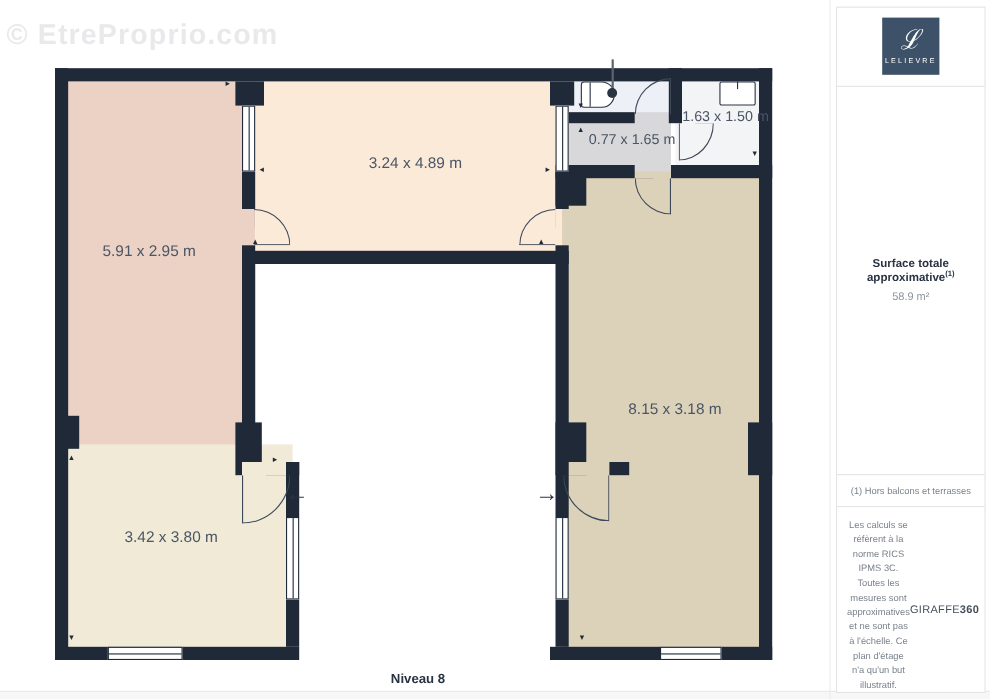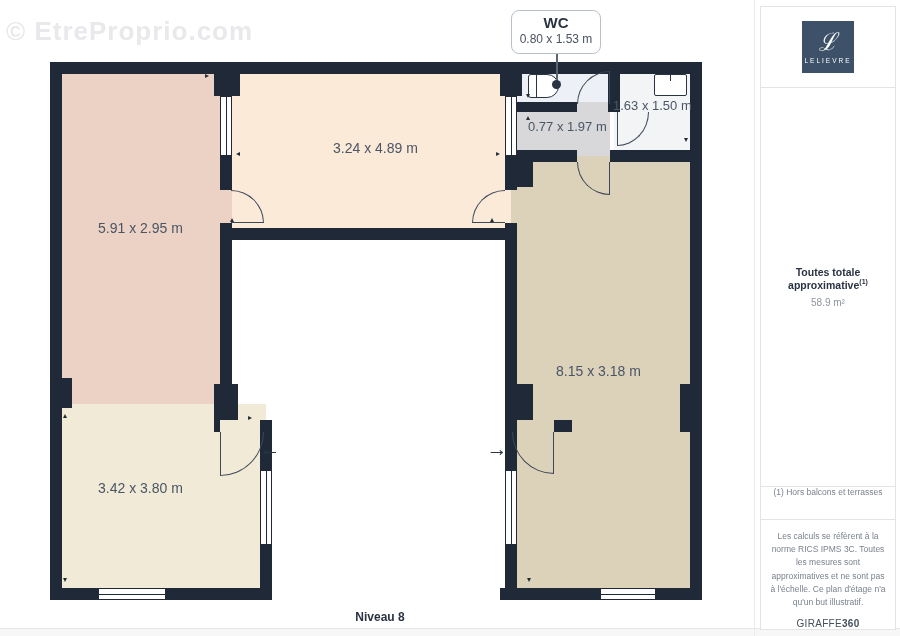--- a/index.html
+++ b/index.html
@@ -6,39 +6,39 @@
   body{font-family:"Liberation Sans",sans-serif;background:#fff}
   #stage{position:relative;width:900px;height:636px;background:#fff;overflow:hidden}
   .abs{position:absolute}
   .fill{position:absolute}
   .wall{position:absolute;background:var(--wall,#1f2937)}
   .window{position:absolute;background:#fff;border:1px solid var(--wall,#1f2937);box-sizing:border-box}
   .window i{position:absolute;background:var(--wall,#1f2937);display:block}
   .wv i{left:50%;top:0;bottom:0;width:1px;margin-left:-.5px}
   .wh i{top:50%;left:0;right:0;height:1px;margin-top:-.5px}
   .door{position:absolute;border:0 solid var(--door,#3c4757);box-sizing:border-box}
-  .rlabel{position:absolute;font-size:14px;color:var(--labelc,#4a5565);text-align:left;white-space:nowrap}
+  .rlabel{position:absolute;font-size:14px;color:var(--labelc,#4a5565);text-align:right;white-space:nowrap}
   .rlabel.sm{font-size:13px}
   .marker{position:absolute;font-size:8px;color:var(--wall,#1f2937);line-height:1}
   .arrow{position:absolute;font-size:21px;color:#2a3342;text-align:center;line-height:1;font-weight:400}
   .watermark{position:absolute;left:6px;top:16px;font-size:26px;color:#e9e9ec;letter-spacing:1px;font-weight:bold}
   .callout{position:absolute;left:511px;top:10px;width:90px;height:44px;background:#fff;border:1.5px solid #bac0c9;border-radius:8px;text-align:center;box-sizing:border-box}
   .callout .t{font-size:15px;font-weight:bold;color:#2a3342;margin-top:3px;line-height:1.2}
   .callout .d{font-size:12px;color:#4a5260;line-height:1.2}
   .fixture{position:absolute;background:#fff;border:1.2px solid #2a3342;box-sizing:border-box}
   .level{position:absolute;left:330px;top:610px;width:100px;text-align:center;font-size:12px;font-weight:bold;color:#2a3342}
   .footer-line{position:absolute;left:0;top:628px;width:900px;height:1px;background:#e5e5e7}
   .footer-band{position:absolute;left:0;top:629px;width:900px;height:7px;background:#f7f7f8}
   .side-sep{position:absolute;left:754px;top:0;width:1px;height:636px;background:#ececee}
   .sidebar{position:absolute;left:760px;top:6px;width:136px;height:624px;border:1px solid #e4e4e6;box-sizing:border-box;display:flex;flex-direction:column;background:#fff}
   .sec{box-sizing:border-box}
   .sec1{height:84px;border-bottom:1px solid #e4e4e6;display:flex;align-items:center;justify-content:center}
   .sec2{height:413px;border-bottom:1px solid #e4e4e6;display:flex;flex-direction:column;align-items:center;justify-content:center;text-align:center}
-  .sec3{height:34px;border-bottom:1px solid #e4e4e6;display:flex;justify-content:center}
-  .sec4{flex:1;display:flex;flex-direction:column;align-items:center;padding:10px 9px 0 9px;text-align:center}
+  .sec3{height:34px;border-bottom:1px solid #e4e4e6;display:flex;align-items:center;justify-content:center}
+  .sec4{flex:1;display:flex;flex-direction:row;align-items:center;padding:10px 9px 0 9px;text-align:center}
   .logo{width:52px;height:52px;display:flex;flex-direction:column;align-items:center;justify-content:center;color:#fff}
   .logo .mono{font-family:"DejaVu Serif",serif;font-style:italic;font-size:23px;line-height:1;transform:rotate(-6deg)}
   .logo .ltxt{font-size:6.5px;letter-spacing:2px;margin-top:3px}
   .surf-label{font-size:10.5px;font-weight:bold;color:#2a3342}
   .surf-label sup{font-size:7px}
   .surf-value{font-size:10px;color:#8d949e;margin-top:6px}
   .footnote{font-size:8.5px;color:#7a828d}
   .disclaimer{font-size:8.5px;color:#7a828d;line-height:1.55}
   .brand{margin-top:9px;font-size:10px;color:#454f5c;letter-spacing:.3px}
   .brand b{font-weight:bold}
@@ -140,50 +140,46 @@
   <span class="marker" style="left:684px;top:136px">▾</span>
   <span class="marker" style="left:538px;top:156px">▴</span>
   <span class="marker" style="left:508px;top:576px">▾</span>
   <span class="marker" style="left:527px;top:576px">▾</span>
   <span class="marker" style="left:63px;top:412px">▴</span>
   <span class="marker" style="left:248px;top:414px">▸</span>
   <span class="marker" style="left:63px;top:576px">▾</span>
   <span class="marker" style="left:230px;top:216px">▴</span>
   <span class="marker" style="left:490px;top:216px">▴</span>
 
-  <div class="rlabel" style="left:98px;top:220px;width:100px">5.91 x 2.95 m</div>
-  <div class="rlabel" style="left:333px;top:140px;width:100px">3.24 x 4.89 m</div>
+  <div class="rlabel" style="left:78px;top:220px;width:100px">5.91 x 2.95 m</div>
+  <div class="rlabel" style="left:320px;top:140px;width:100px">3.24 x 4.89 m</div>
   <div class="rlabel sm" style="left:613px;top:98px;width:86px">1.63 x 1.50 m</div>
-  <div class="rlabel sm" style="left:528px;top:119px;width:86px">0.77 x 1.97 m</div>
+  <div class="rlabel sm" style="left:528px;top:119px;width:86px">0.77 x 1.65 m</div>
   <div class="rlabel" style="left:556px;top:363px;width:100px">8.15 x 3.18 m</div>
   <div class="rlabel" style="left:98px;top:480px;width:100px">3.42 x 3.80 m</div>
 
   <div class="arrow" style="left:253px;top:438px;width:34px">←</div>
   <div class="arrow" style="left:480px;top:438px;width:34px">→</div>
 
-  <div class="callout">
-    <div class="t">WC</div>
-    <div class="d">0.80 x 1.53 m</div>
-  </div>
 
   <div class="level">Niveau 8</div>
 
   <div class="footer-line"></div>
   <div class="footer-band"></div>
 
   <div class="side-sep"></div>
   <div class="sidebar">
     <div class="sec sec1">
       <div class="logo" style="background: rgb(61, 82, 104);">
         <div class="mono">ℒ</div>
         <div class="ltxt">LELIEVRE</div>
       </div>
     </div>
     <div class="sec sec2">
-      <div class="surf-label"><span>Toutes totale approximative</span><sup>(1)</sup></div>
+      <div class="surf-label"><span>Surface totale approximative</span><sup>(1)</sup></div>
       <div class="surf-value">58.9 m²</div>
     </div>
     <div class="sec sec3">
       <div class="footnote">(1) Hors balcons et terrasses</div>
     </div>
     <div class="sec sec4">
       <div class="disclaimer">Les calculs se réfèrent à la norme RICS IPMS 3C. Toutes les mesures sont approximatives et ne sont pas à l'échelle. Ce plan d'étage n'a qu'un but illustratif.</div>
       <div class="brand"><span>GIRAFFE</span><b>360</b></div>
     </div>
   </div>

